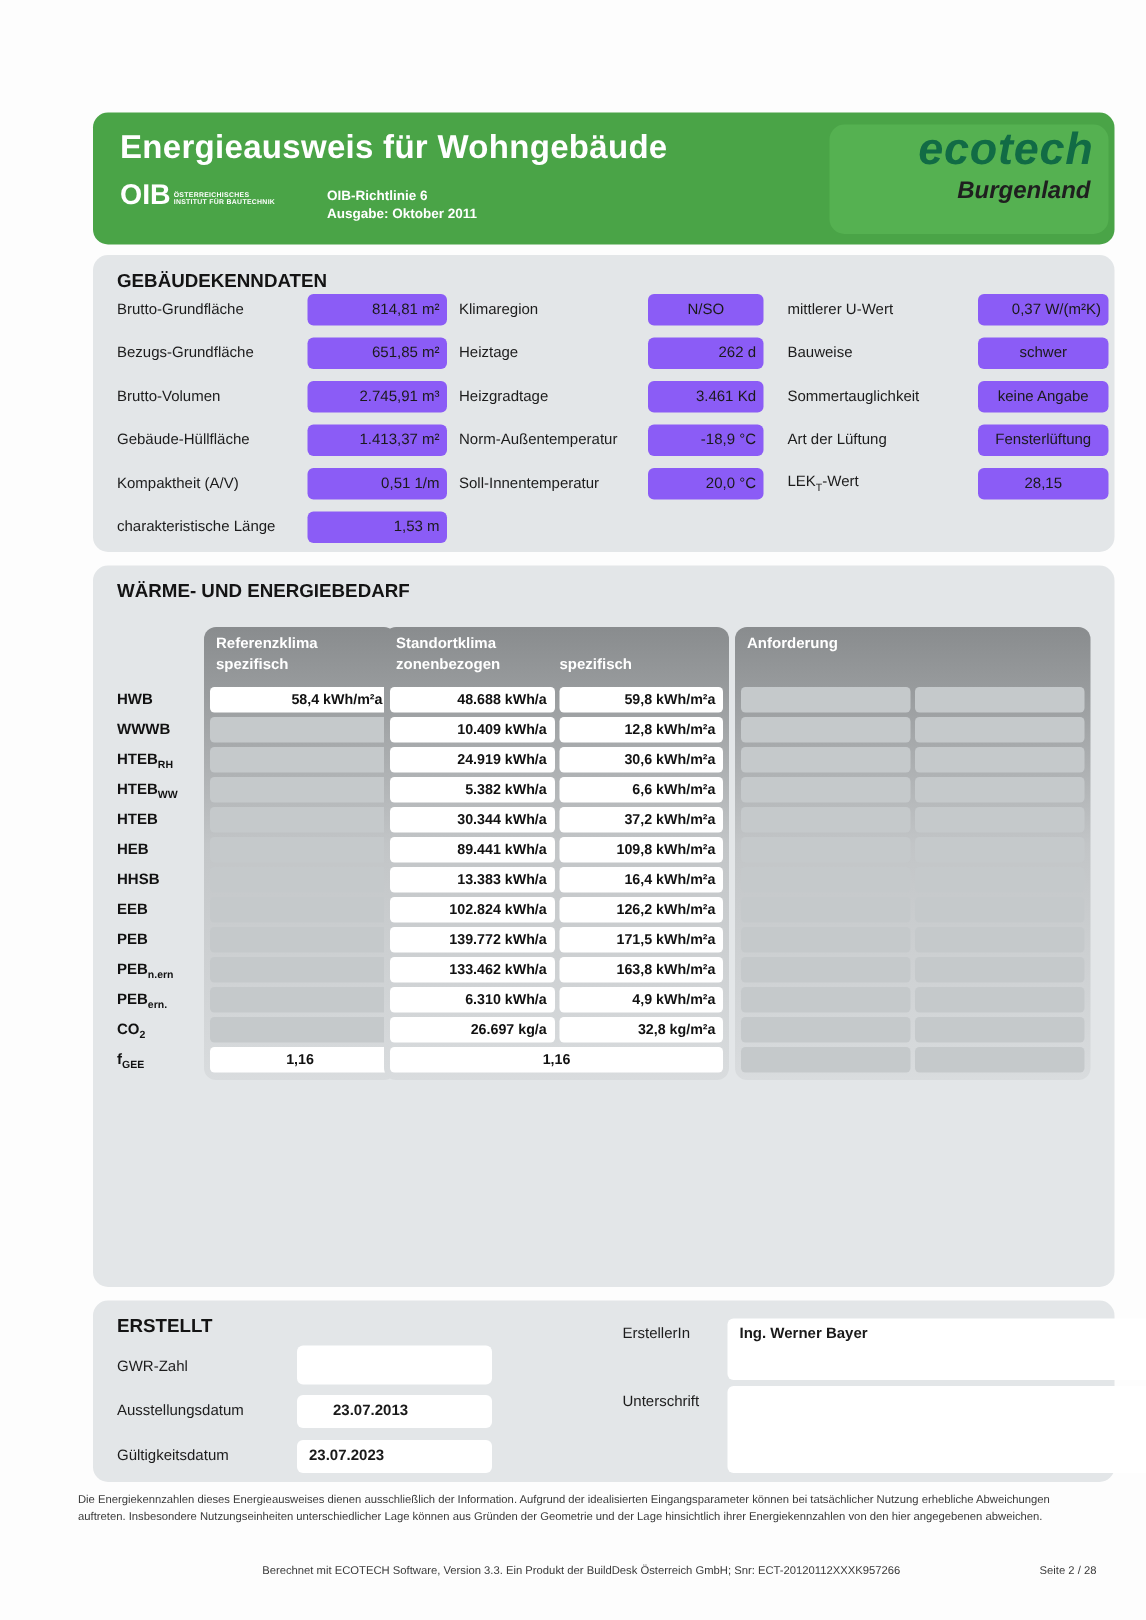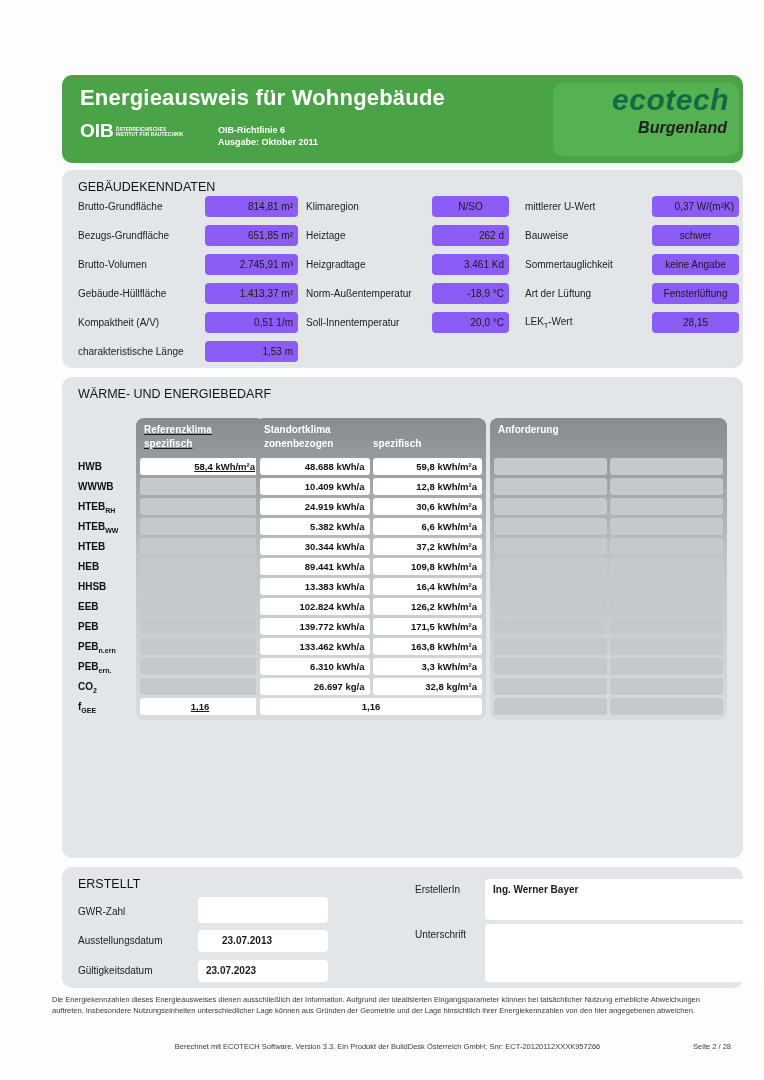--- a/index.html
+++ b/index.html
@@ -13,42 +13,42 @@
   .oib-acronym{font-size:19px;font-weight:bold;line-height:19px;}
   .oib-sub{display:flex;flex-direction:column;margin:6px 0 0 2px;font-size:4.6px;font-weight:bold;line-height:5.4px;letter-spacing:.2px;}
   .richtlinie{position:absolute;left:156px;top:49px;color:#fff;font-size:9px;font-weight:bold;line-height:12px;}
   .brand-box{position:absolute;right:4px;top:8px;width:186px;height:73px;
              background:var(--brand-green,#55b151);border-radius:10px;}
   .brand-name{position:absolute;right:10px;top:0px;font-size:30px;font-weight:bold;font-style:italic;
               color:var(--brand-text,#116b45);letter-spacing:.5px;}
   .brand-region{position:absolute;right:12px;top:36px;font-size:16px;font-style:italic;font-weight:600;color:#1f1f1f;}
   
   .section{position:absolute;left:62px;width:681px;background:#e3e6e8;border-radius:10px;}
-  .sec-title{position:absolute;left:16px;top:10px;font-size:12.5px;font-weight:normal;color:#141414;}
+  .sec-title{position:absolute;left:16px;top:10px;font-size:12.5px;font-weight:bold;color:#141414;}
   .sec-building{top:170px;height:198px;}
   .sec-energy{top:377px;height:481px;}
   .sec-created{top:867px;height:121px;}
   
   .bcol{position:absolute;top:26px;}
   #bcol1{left:16px;}  #bcol2{left:244px;}  #bcol3{left:463px;}
   .b-row{display:flex;align-items:center;height:21px;margin-bottom:8px;}
   .b-label{font-size:10px;color:#1c1c1c;}
   #bcol1 .b-label{width:127px;} #bcol2 .b-label{width:126px;} #bcol3 .b-label{width:127px;}
   .b-value{background:#8b5cf6;border-radius:4px;height:21px;line-height:21px;font-size:10px;font-weight:normal;
            padding:0 5px;box-sizing:border-box;}
   #bcol1 .b-value{width:93px;} #bcol2 .b-value{width:77px;} #bcol3 .b-value{width:87px;}
   .v-right{text-align:right;} .v-center{text-align:center;}
   .b-label sub{font-size:7px;font-weight:normal;}
   
   .t-labels{position:absolute;left:16px;top:81px;width:56px;}
   .t-label{height:17px;margin-bottom:3px;line-height:17px;font-size:10px;font-weight:bold;color:#111;}
   .t-label sub{font-size:7px;}
   .card{position:absolute;top:41px;height:302px;border-radius:8px;box-sizing:border-box;
         background:linear-gradient(180deg,#898c8e 0%,#979a9c 13%,#c2c5c7 48%,#d9dcde 100%);}
-  .ref-card{left:74px;width:128px;text-decoration:underline;}
+  .ref-card{left:74px;width:128px;}
   .site-card{left:194px;width:230px;}
   .req-card{left:428px;width:237px;}
   .card-head{height:40px;padding:5px 0 0 8px;box-sizing:border-box;color:#fff;font-size:10px;font-weight:bold;line-height:14px;}
   .site-subrow{display:flex;}
   .site-subrow span:first-child{width:109px;}
   .cells{padding:0 4px;}
   .cell-row{display:flex;gap:3px;height:17px;margin-bottom:3px;}
   .cell{flex:1;border-radius:3px;box-sizing:border-box;}
   .cell.white{background:#fff;font-size:9.5px;font-weight:bold;line-height:17px;text-align:right;padding-right:5px;color:#111;}
   .cell.white.center{text-align:center;padding-right:0;}
@@ -276,21 +276,21 @@
           <div class="cell-row">
             <div class="cell white">139.772 kWh/a</div>
             <div class="cell white">171,5 kWh/m²a</div>
           </div>
           <div class="cell-row">
             <div class="cell white">133.462 kWh/a</div>
             <div class="cell white">163,8 kWh/m²a</div>
           </div>
           <div class="cell-row">
             <div class="cell white">6.310 kWh/a</div>
-            <div class="cell white">3,3 kWh/m²a</div>
+            <div class="cell white">4,9 kWh/m²a</div>
           </div>
           <div class="cell-row">
             <div class="cell white">26.697 kg/a</div>
             <div class="cell white">32,8 kg/m²a</div>
           </div>
           <div class="cell-row">
             <div class="cell white center">1,16</div>
           </div>
         </div>
     </div>

